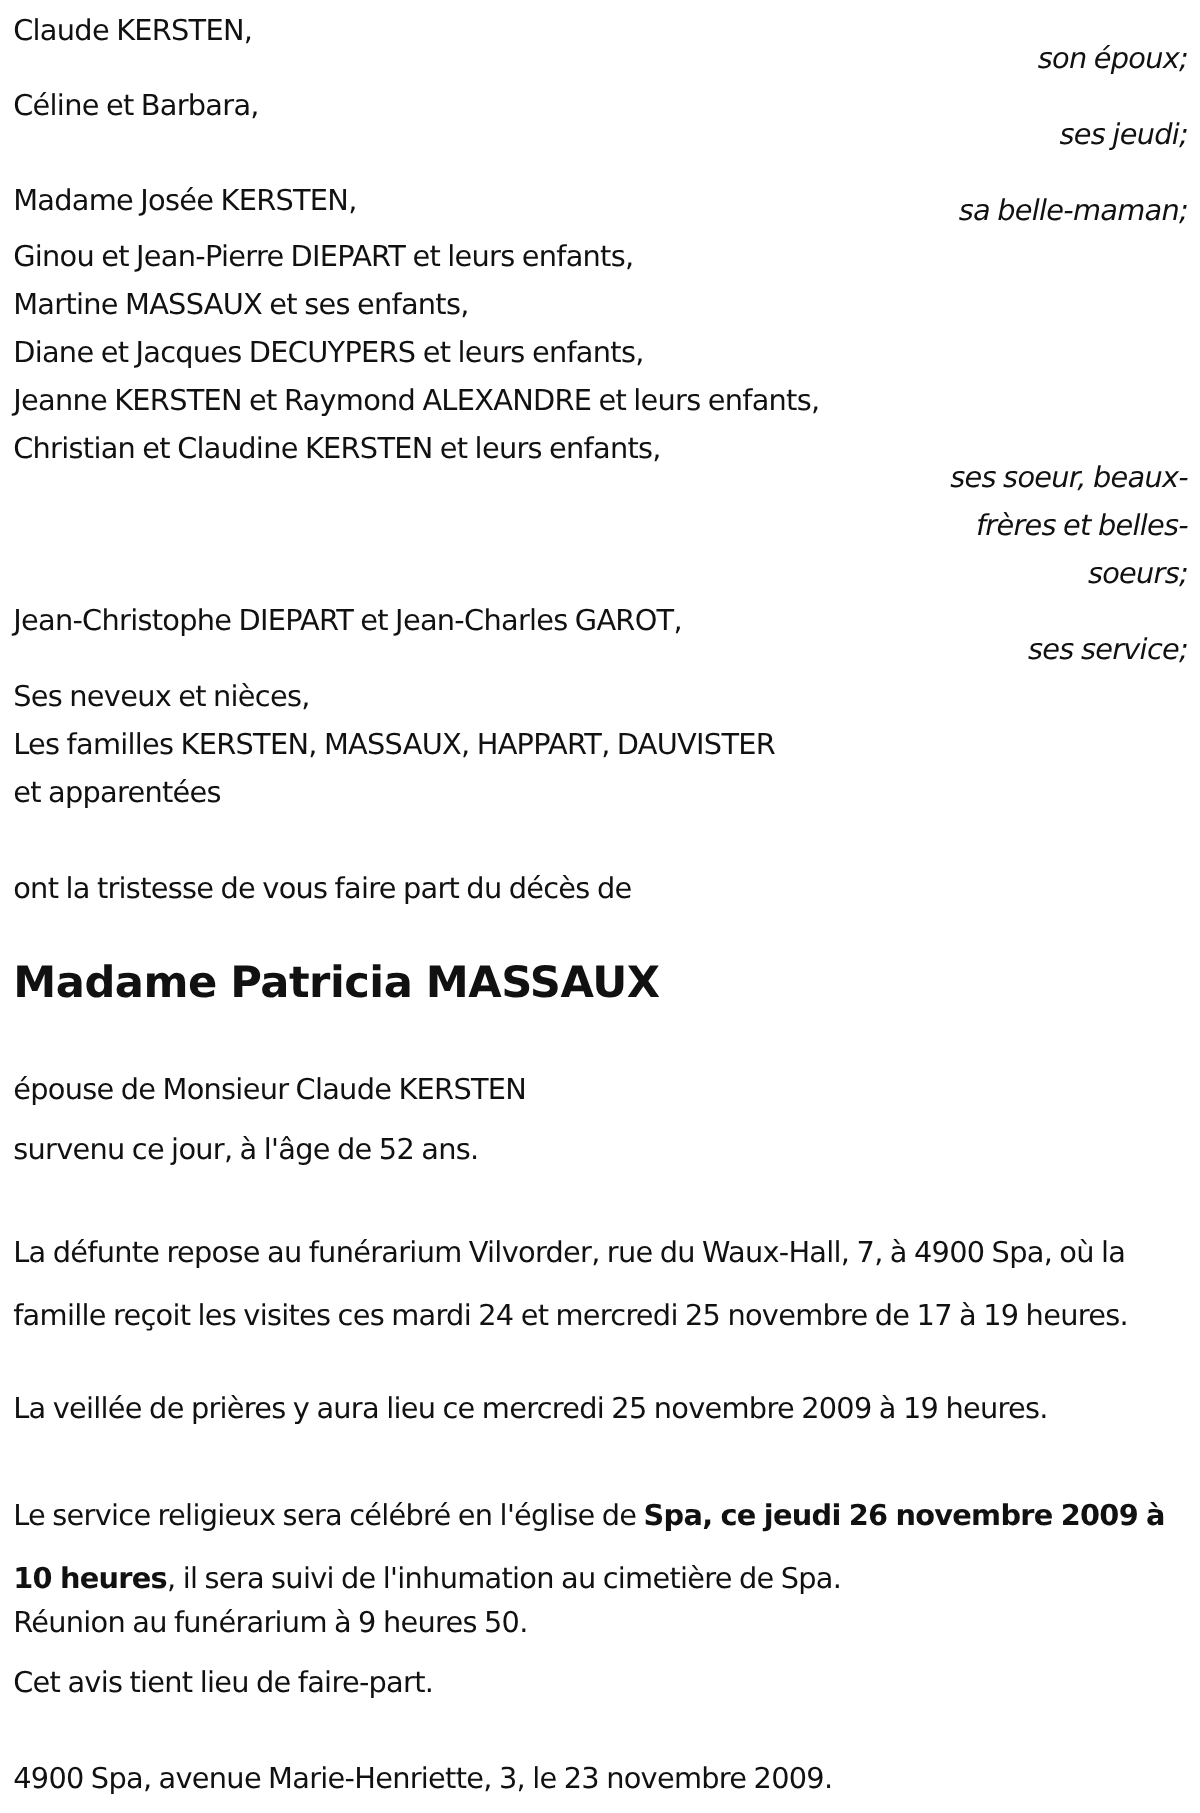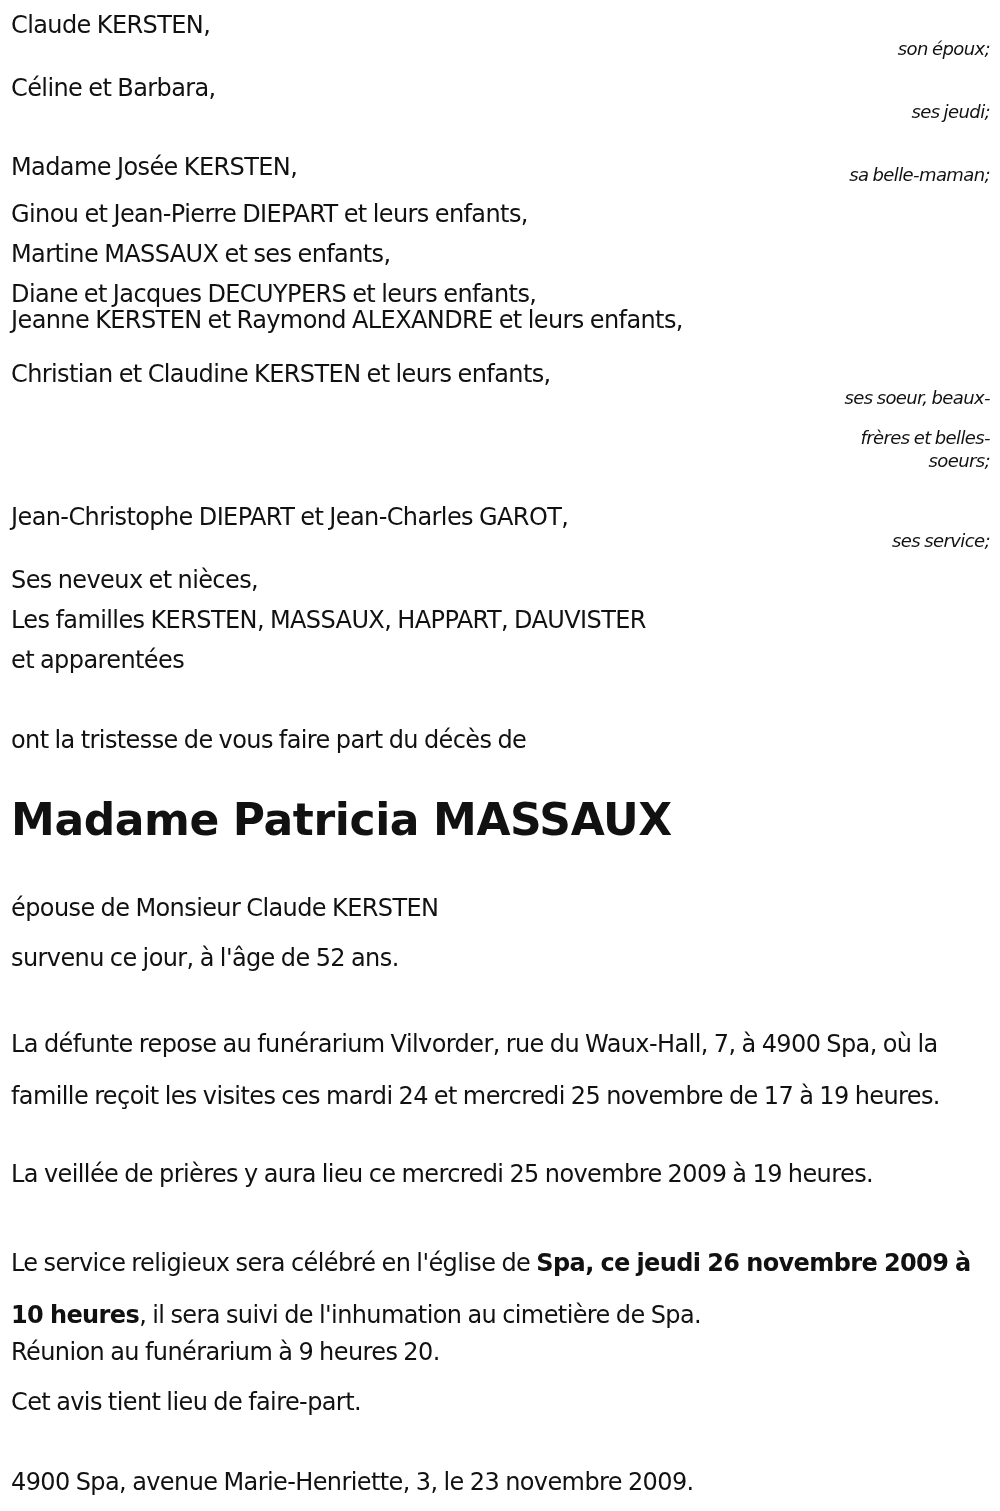--- a/index.html
+++ b/index.html
@@ -8,47 +8,47 @@
     height: 1511px;
     overflow: hidden;
     font-family: "DejaVu Sans", sans-serif;
     color: #111111;
     font-size: 24px;
     letter-spacing: -0.6px;
     word-spacing: -1px;
   }
   .page { position: relative; padding: 0 10px; }
   .line { position: absolute; left: 11px; white-space: nowrap; line-height: 30px; }
-  .role { position: absolute; right: 10px; white-space: nowrap; font-style: italic; line-height: 30px; text-align: right; font-size: 18px; }
-  .title { position: absolute; left: 11px; font-weight: bold; font-size: 44px; line-height: 44px; letter-spacing: -0.4px; white-space: nowrap; }
+  .role { position: absolute; right: 10px; white-space: nowrap; font-style: italic; line-height: 30px; text-align: right; font-size: 24px; }
+  .title { position: absolute; left: 11px; font-weight: bold; font-size: 36px; line-height: 44px; letter-spacing: -0.4px; white-space: nowrap; }
   .para { position: absolute; left: 11px; width: 985px; line-height: 52px; }
   b { font-weight: bold; }
 </style>
 </head>
 <body>
 
 <div class="page">
 
   <div class="line" style="top:10px">Claude KERSTEN,</div>
   <div class="role" style="top:34px">son époux;</div>
 
   <div class="line" style="top:73px">Céline et Barbara,</div>
   <div class="role" style="top:97px">ses jeudi;</div>
 
   <div class="line" style="top:152px">Madame Josée KERSTEN,</div>
   <div class="role" style="top:160px">sa belle-maman;</div>
 
   <div class="line" style="top:199px">Ginou et Jean-Pierre DIEPART et leurs enfants,</div>
   <div class="line" style="top:239px">Martine MASSAUX et ses enfants,</div>
   <div class="line" style="top:279px">Diane et Jacques DECUYPERS et leurs enfants,</div>
-  <div class="line" style="top:305px">Jeanne KERSTEN et Raymond ALEXANDRE et leurs enfants,</div>
+  <div class="line" style="top:319px">Jeanne KERSTEN et Raymond ALEXANDRE et leurs enfants,</div>
   <div class="line" style="top:359px">Christian et Claudine KERSTEN et leurs enfants,</div>
   <div class="role" style="top:383px">ses soeur, beaux-</div>
   <div class="role" style="top:423px">frères et belles-</div>
-  <div class="role" style="top:446px">soeurs;</div>
+  <div class="role" style="top:463px">soeurs;</div>
 
   <div class="line" style="top:502px">Jean-Christophe DIEPART et Jean-Charles GAROT,</div>
   <div class="role" style="top:526px">ses service;</div>
 
   <div class="line" style="top:565px">Ses neveux et nièces,</div>
   <div class="line" style="top:605px">Les familles KERSTEN, MASSAUX, HAPPART, DAUVISTER</div>
   <div class="line" style="top:645px">et apparentées</div>
 
   <div class="line" style="top:725px">ont la tristesse de vous faire part du décès de</div>
 
@@ -57,18 +57,18 @@
   <div class="line" style="top:893px">épouse de Monsieur Claude KERSTEN</div>
 
   <div class="line" style="top:943px">survenu ce jour, à l'âge de 52 ans.</div>
 
   <div class="para" style="top:1018px">La défunte repose au funérarium Vilvorder, rue du Waux-Hall, 7, à 4900 Spa, où la famille reçoit les visites ces mardi 24 et mercredi 25 novembre de 17 à 19 heures.</div>
 
   <div class="para" style="top:1148px">La veillée de prières y aura lieu ce mercredi 25 novembre 2009 à 19 heures.</div>
 
   <div class="para" style="top:1237px"><span>Le service religieux sera célébré en l'église de </span><b>Spa, ce jeudi 26 novembre 2009 à 10 heures</b><span>, il sera suivi de l'inhumation au cimetière de Spa.</span></div>
 
-  <div class="para" style="top:1326px">Réunion au funérarium à 9 heures 20.</div>
+  <div class="para" style="top:1326px">Réunion au funérarium à 9 heures 50.</div>
 
   <div class="para" style="top:1376px">Cet avis tient lieu de faire-part.</div>
 
   <div class="para" style="top:1456px">4900 Spa, avenue Marie-Henriette, 3, le 23 novembre 2009.</div>
 </div>
 
 </body></html>

